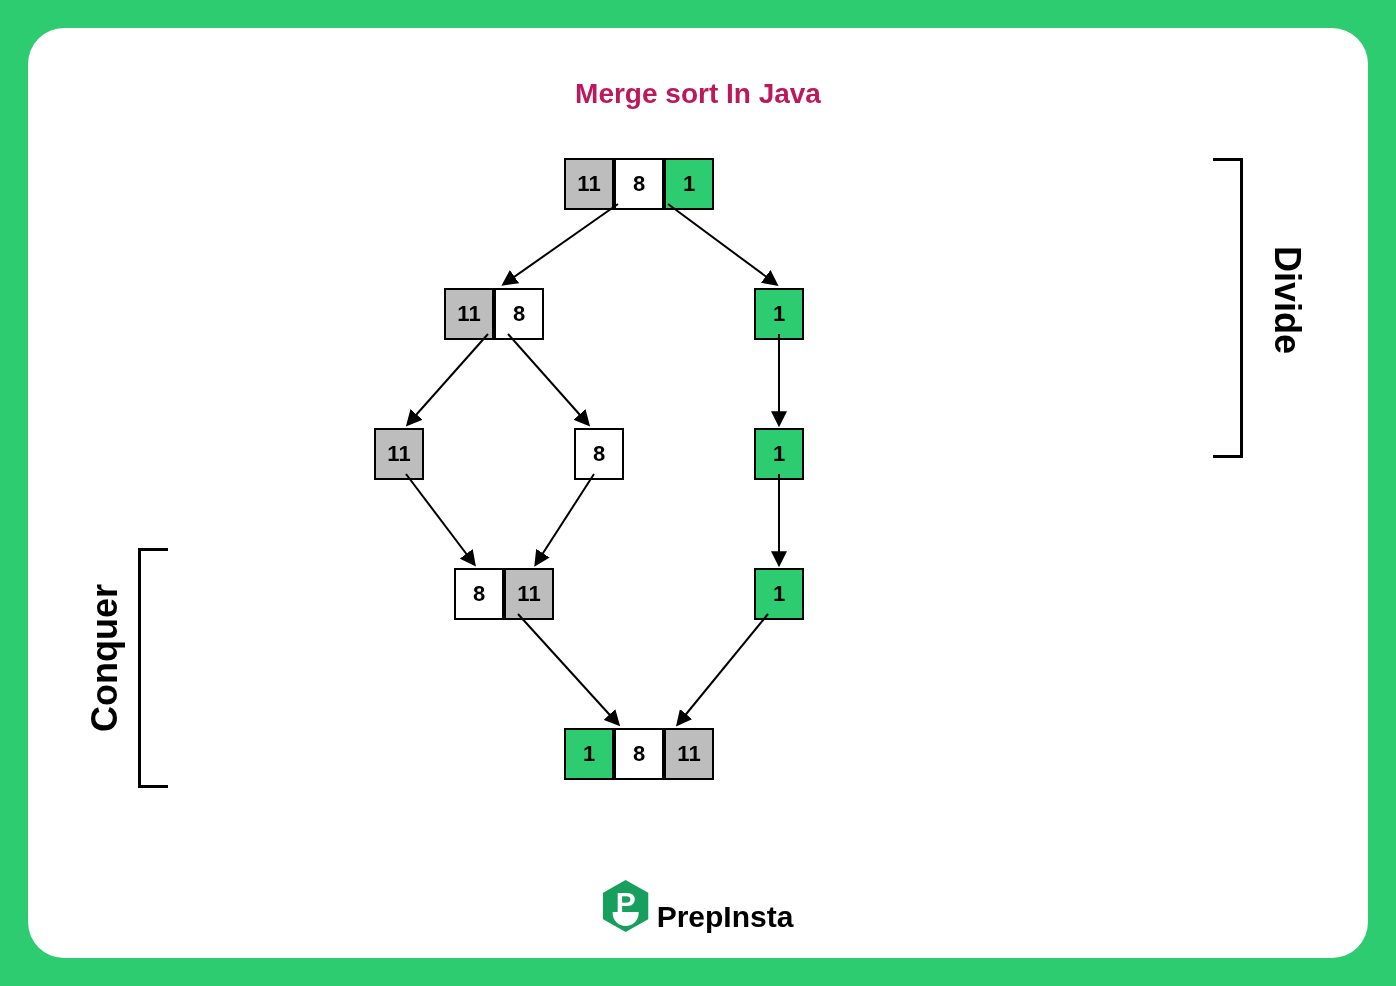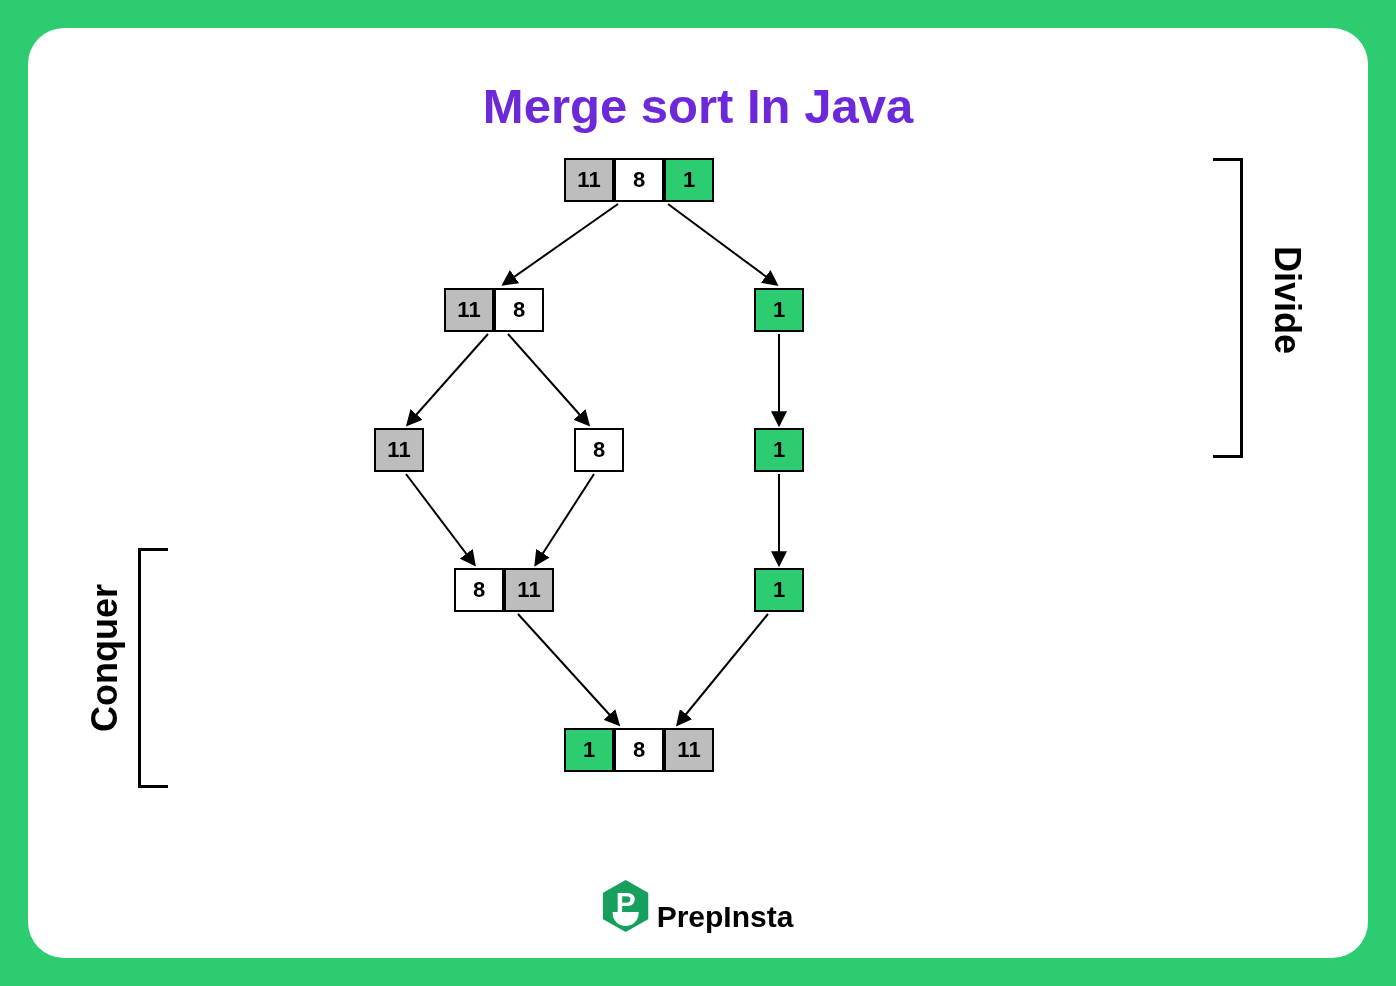--- a/index.html
+++ b/index.html
@@ -12,27 +12,27 @@
     .card {
       width: 100%; height: 100%;
       background: #fff;
       border-radius: 36px;
       position: relative;
     }
     .title {
       position: absolute;
       left: 50%; transform: translateX(-50%);
       top: 50px;
-      font-size: 49px;
+      font-size: 28px;
       font-weight: 800;
-      color: #6d28d9;
+      color: #be185d;
     }
     .cell {
       position: absolute;
-      width: 50px; height: 44px;
+      width: 50px; height: 52px;
       border: 2px solid #000;
       display: flex; align-items: center; justify-content: center;
       font-size: 22px; font-weight: 800;
       color: #000;
     }
     .gray { background: #bdbdbd; }
     .white { background: #fff; }
     .green { background: #2ecc71; }
     .vlabel {
       position: absolute;

